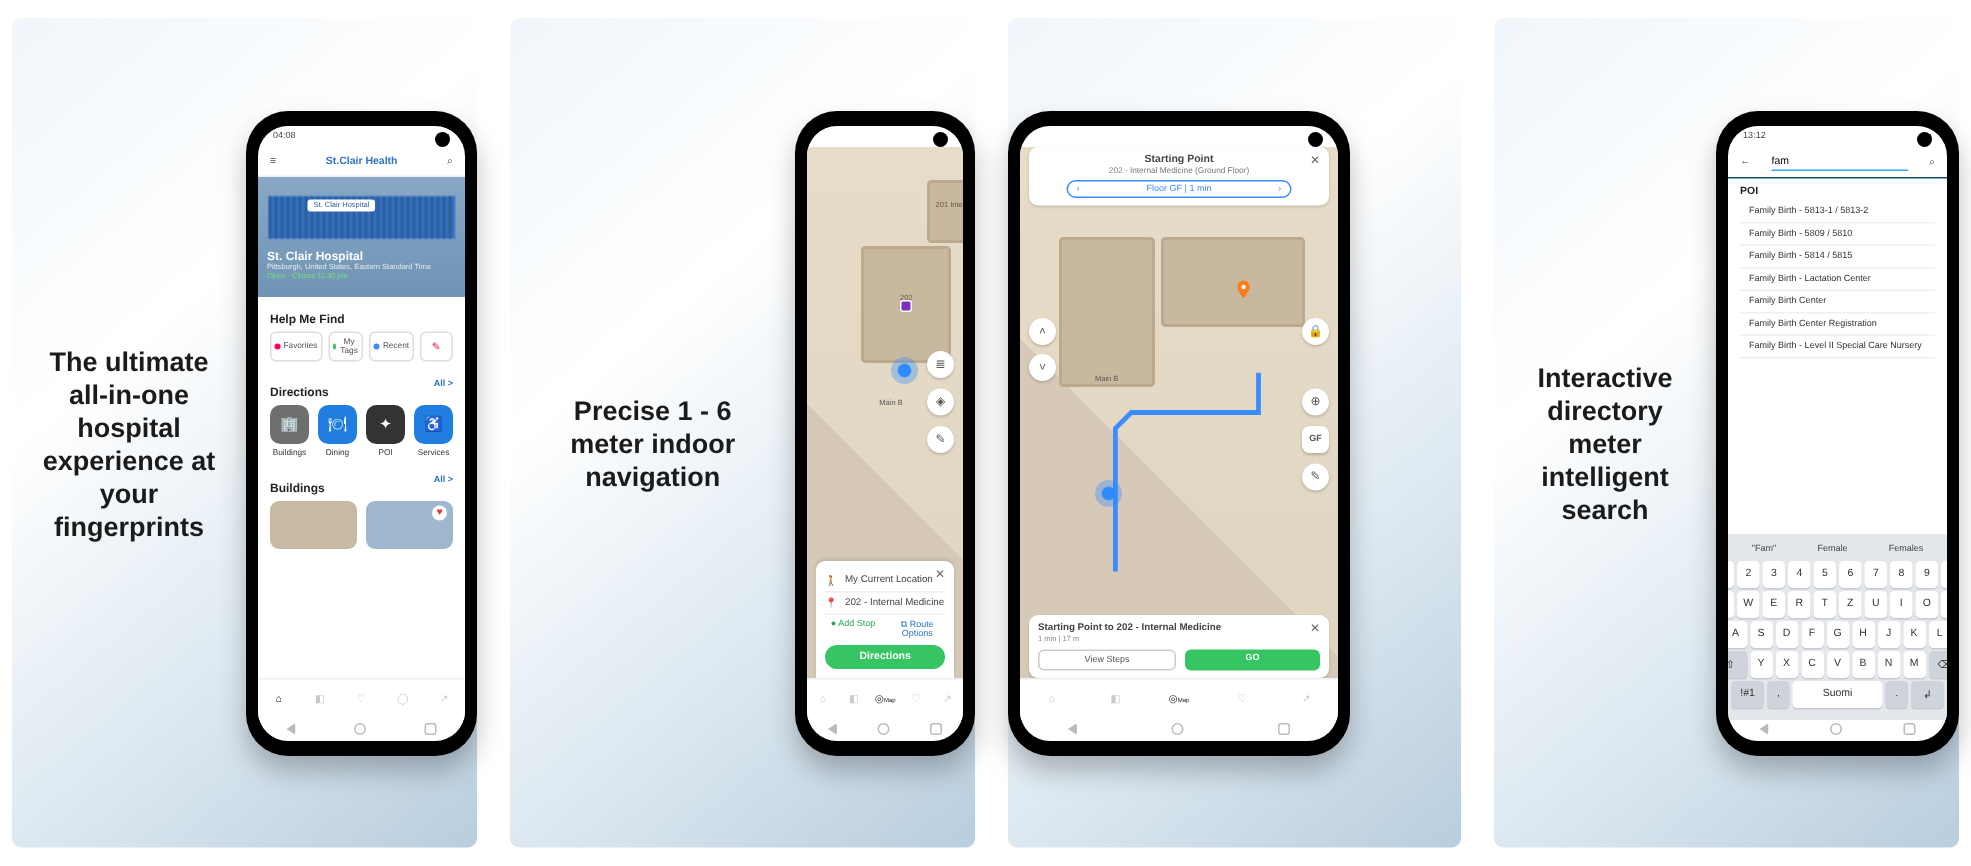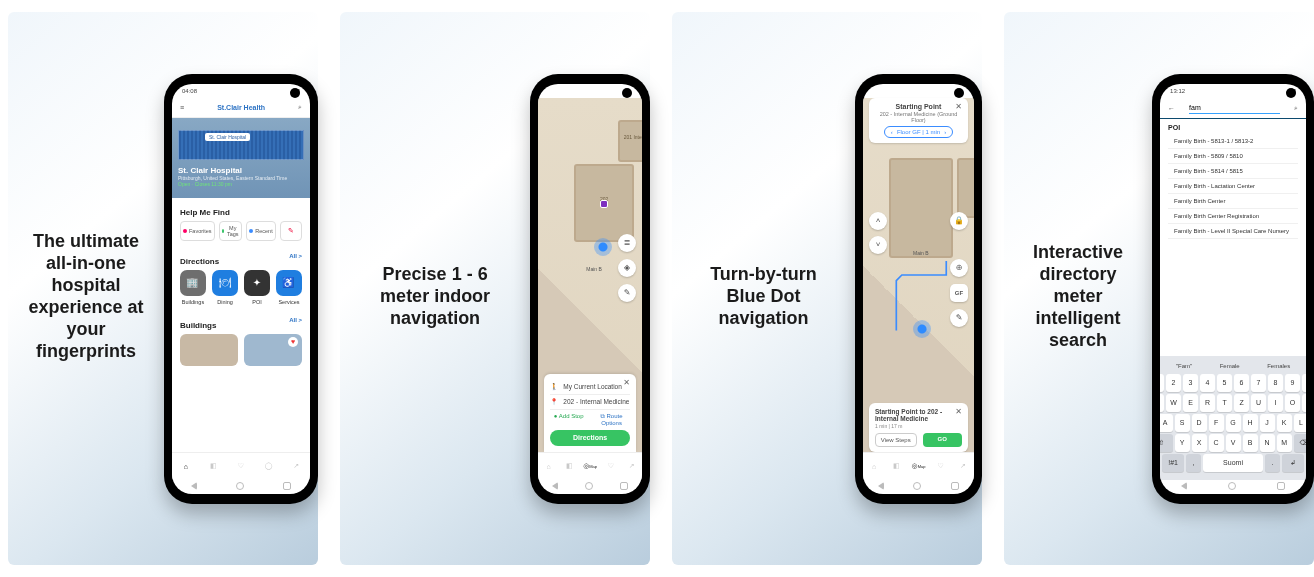--- a/index.html
+++ b/index.html
@@ -374,21 +374,20 @@
       <div class="nav-buttons">
           <span class="tri"></span>
           <span class="circle"></span>
           <span></span>
         </div>
     </div>
   </div>
 </div>
 
 <div class="card">
-  <div class="card-title">Turn-by-turn Blue Dot navigation</div>
   <div class="phone">
     <div class="camera"></div>
     <div class="screen">
       <div class="status-bar">
           <span></span>
           <span></span>
         </div>
       <div class="map-bg">
         <div class="bld-block" style="top:60px;left:26px;width:64px;height:100px;"></div>
         <div class="bld-block" style="top:60px;left:94px;width:96px;height:60px;"></div>

